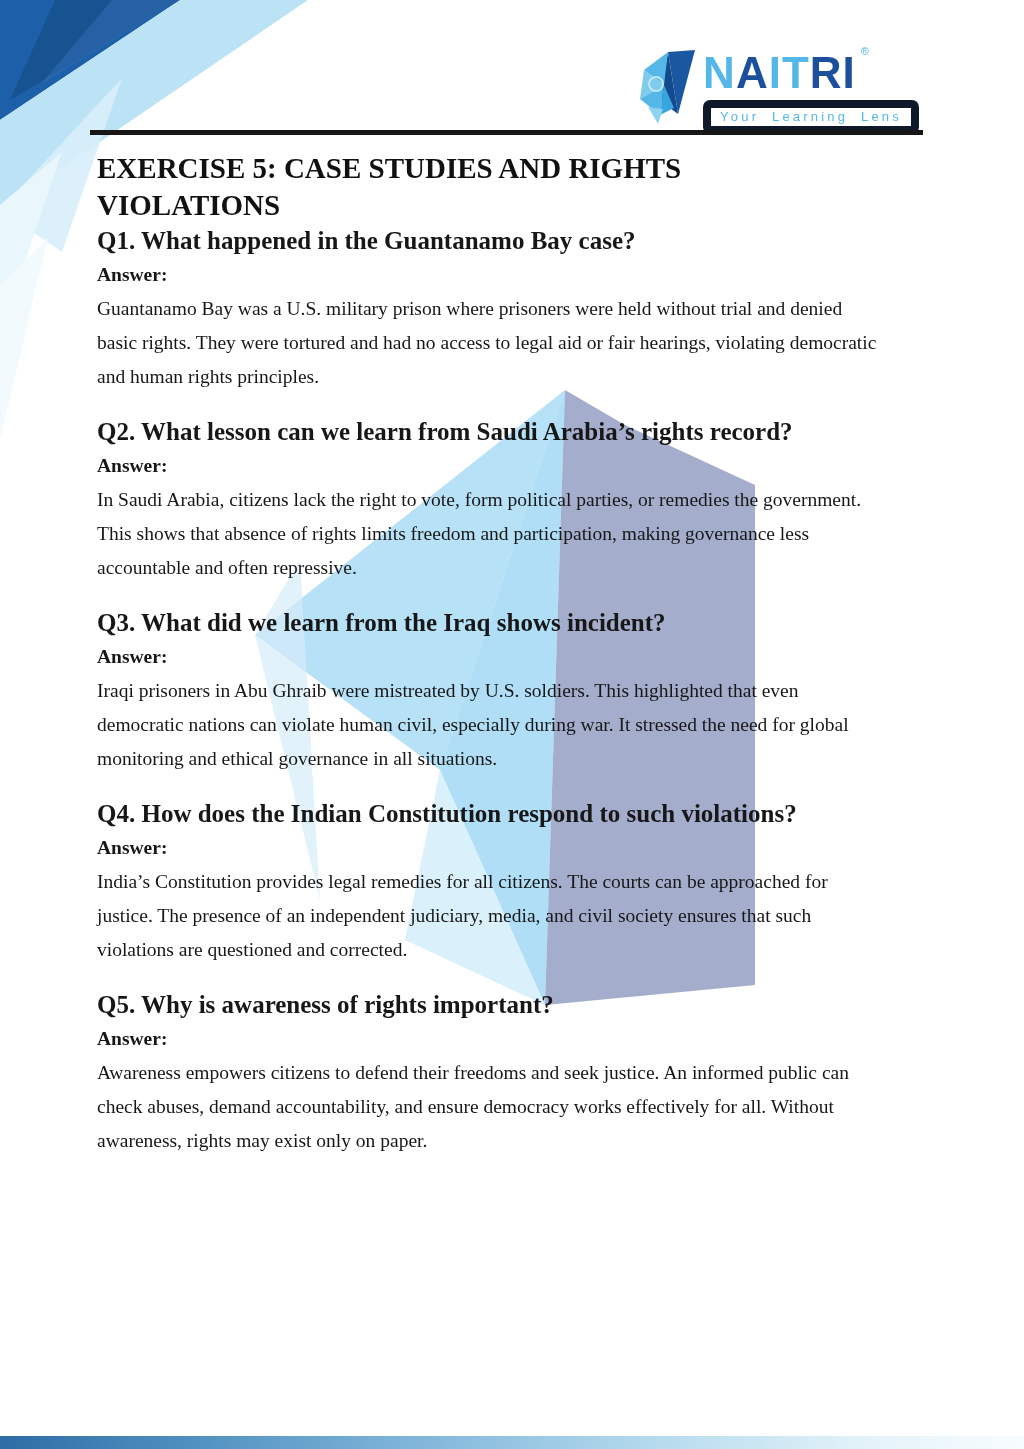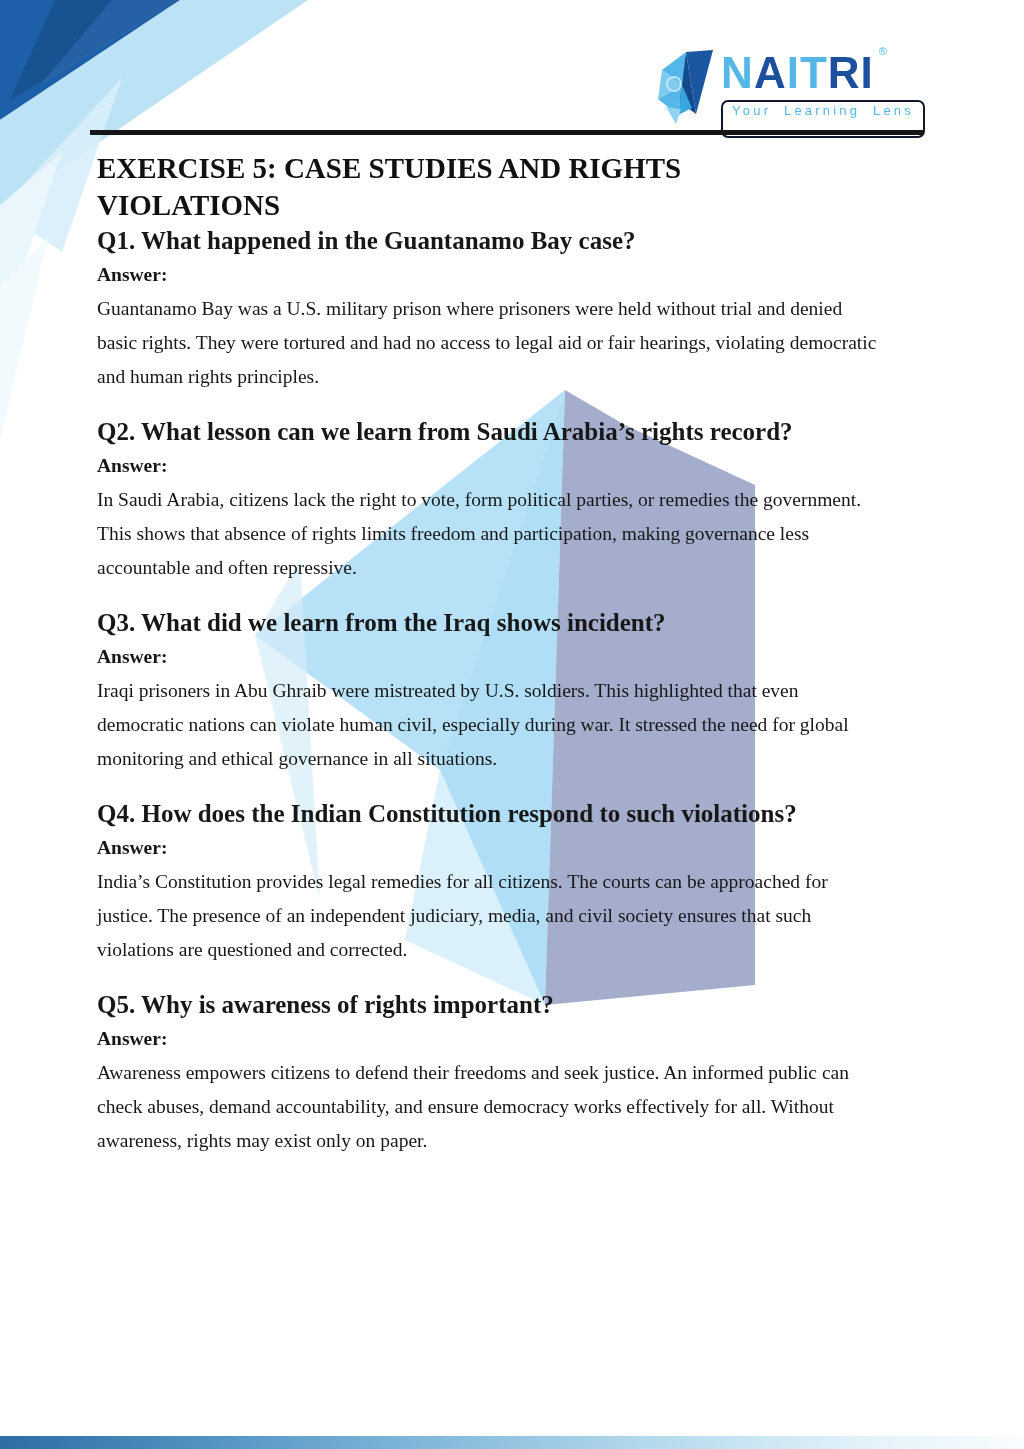--- a/index.html
+++ b/index.html
@@ -24,21 +24,21 @@
   .watermark {
     position: absolute;
     top: 380px; left: 240px;
     width: 530px; height: 640px;
     pointer-events: none;
     z-index: 0;
   }
   
   .header-logo {
     position: absolute;
-    top: 50px; right: 99px;
+    top: 50px; right: 105px;
     display: flex;
     align-items: flex-start;
     gap: 7px;
     z-index: 2;
     font-family: "Liberation Sans", sans-serif;
   }
   .bird-icon { width: 58px; height: 74px; }
   .brand-text-col { display: flex; flex-direction: column; align-items: flex-start; }
   .brand-name {
     position: relative;
@@ -50,23 +50,23 @@
   }
   .brand-name .reg {
     position: absolute;
     top: -4px; right: -14px;
     font-size: 11px;
     font-weight: 400;
     color: #54b7e8;
   }
   .brand-tagline {
     margin-top: 4px;
-    border: 2px solid #0f172a;
+    border: 8px solid #0f172a;
     border-radius: 7px;
-    padding: 1px 9px 18px 9px;
+    padding: 1px 9px 2px 9px;
     color: #54b7e8;
     font-size: 13px;
     letter-spacing: 3.2px;
     word-spacing: 6px;
     white-space: nowrap;
   }
   .header-rule {
     position: absolute;
     top: 130px; left: 90px;
     width: 833px; height: 5px;

